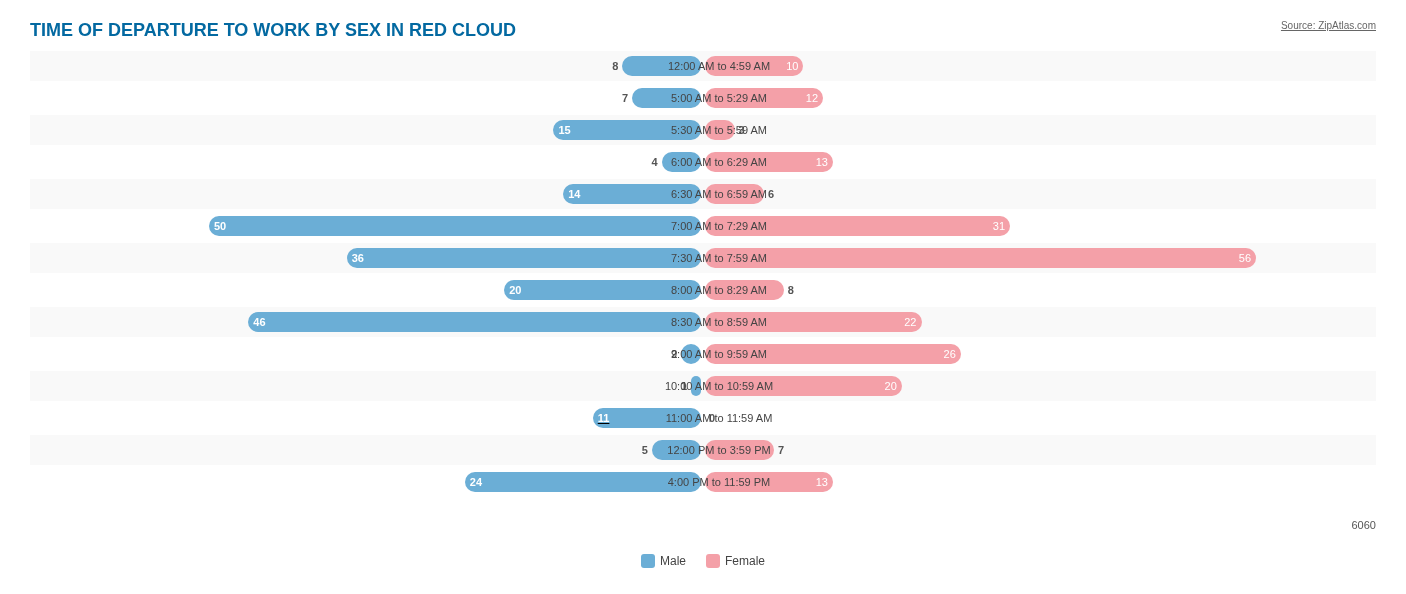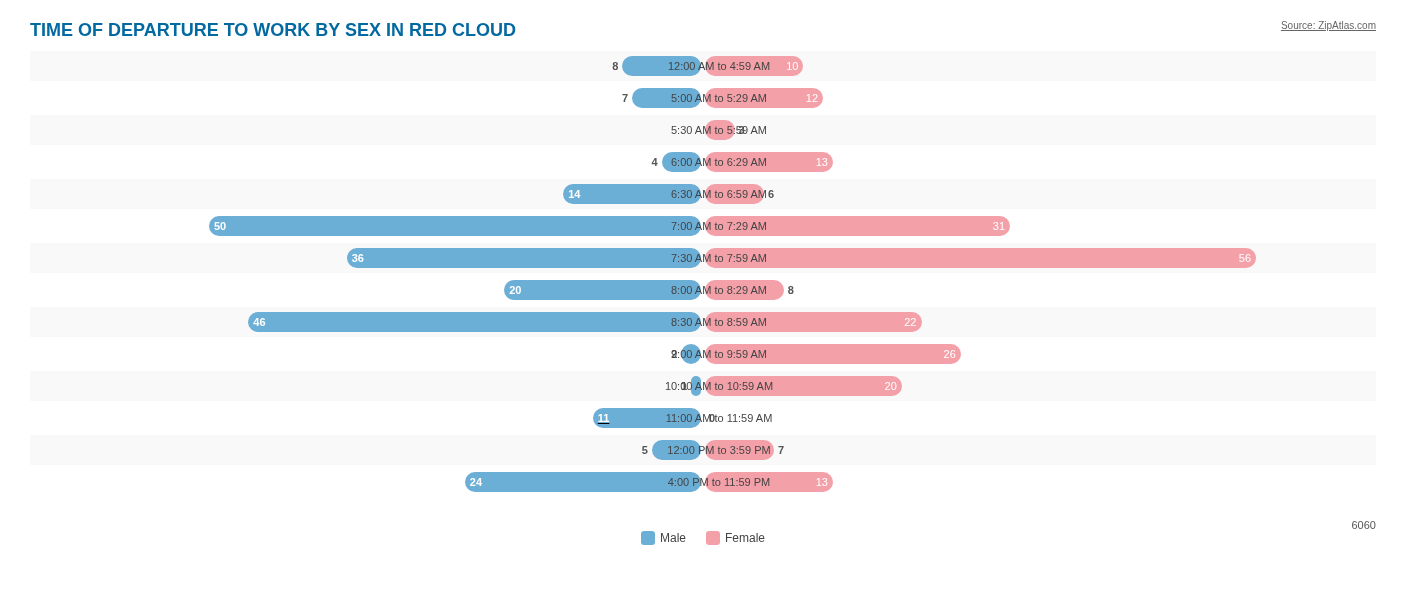--- a/index.html
+++ b/index.html
@@ -133,21 +133,21 @@
       display: flex;
       justify-content: flex-end;
       padding: 4px 0 0 0;
       font-size: 11px;
       color: #555;
     }
     .legend {
       display: flex;
       justify-content: center;
       gap: 20px;
-      margin-top: 0;
+      margin-top: 23px;
       font-size: 12px;
       color: #444;
     }
     .legend-item {
       display: flex;
       align-items: center;
       gap: 5px;
     }
     .legend-box {
       width: 14px;
@@ -188,20 +188,26 @@
     </div>
     <div class="label-center">5:00 AM to 5:29 AM</div>
     <div class="right-section">
       <div class="bar-female" style="width: calc(20% * 0.88); max-width: calc(88% * 20/100);">
         <span class="bar-value-right">12</span>
       </div>
 
     </div>
   </div>
       <div class="row row-bg-even">
+    <div class="left-section">
+
+      <div class="bar-male" style="width: calc(25% * 0.88); max-width: calc(88% * 25/100);">
+        <span class="bar-value-left">15</span>
+      </div>
+    </div>
     <div class="label-center">5:30 AM to 5:59 AM</div>
     <div class="right-section">
       <div class="bar-female" style="width: calc(5% * 0.88); max-width: calc(88% * 5/100);">
         
       </div>
       <span class="bar-value-outside-right">3</span>
     </div>
   </div>
       <div class="row row-bg-odd">
     <div class="left-section">

